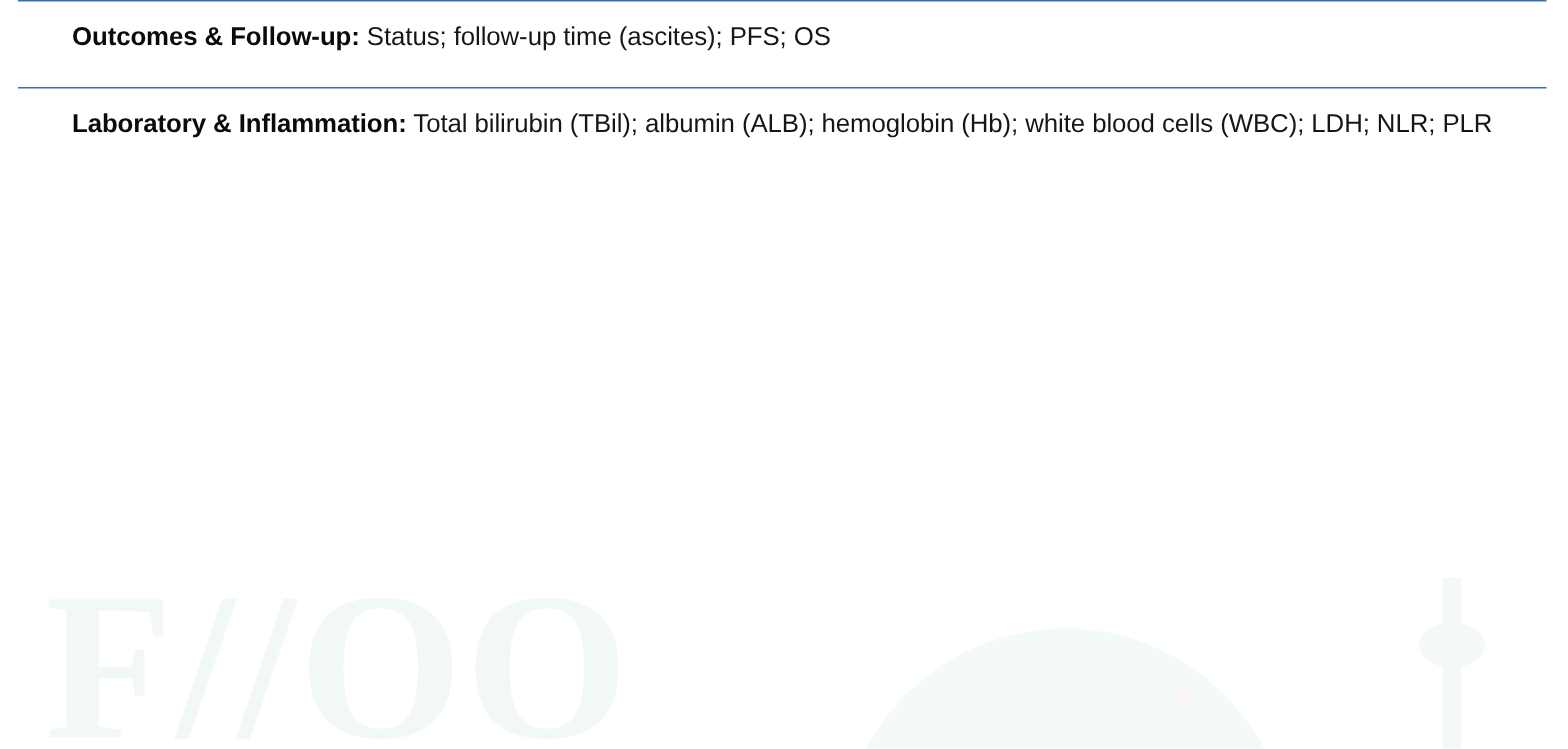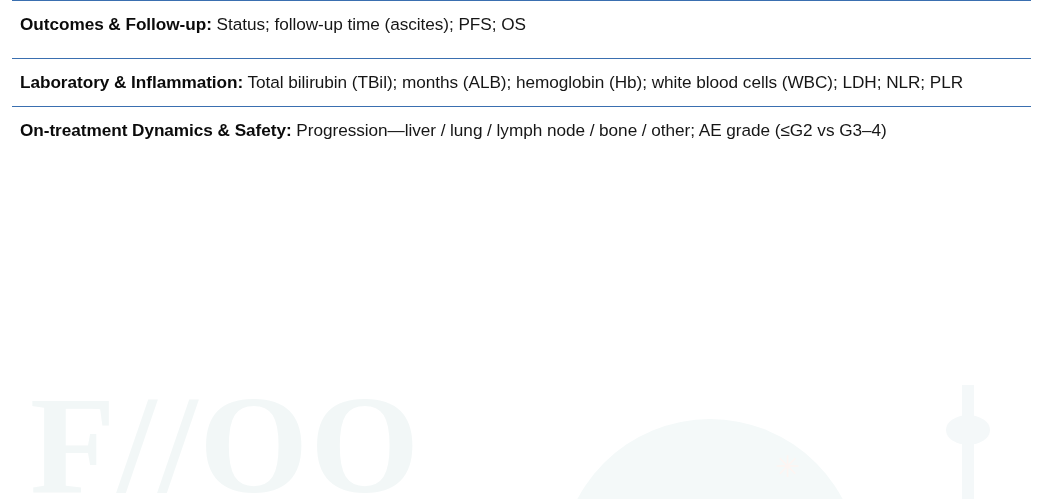--- a/index.html
+++ b/index.html
@@ -95,20 +95,21 @@
   }
   table.domain-table tr.domain-row.tall > td {
     padding-bottom: 21px;
   }
   table.domain-table tr.domain-row.tall2 > td {
     padding-bottom: 12px;
   }
   .dom-label {
     font-weight: bold;
     color: #0b0b0b;
+    margin-left: 28px;
   }
   .dom-items {
     font-weight: normal;
     color: #161616;
   }
 </style>
 </head>
 <body>
 
 <div id="watermark-layer">
@@ -119,20 +120,17 @@
 
 </div>
 
 <div class="table-wrap">
   <table class="domain-table">
     <tbody>
       <tr class="domain-row tall">
         <td><span class="dom-label">Outcomes &amp; Follow-up:</span> <span class="dom-items">Status; follow-up time (ascites); PFS; OS</span></td>
       </tr>
       <tr class="domain-row">
-        <td><span class="dom-label">Laboratory &amp; Inflammation:</span> <span class="dom-items">Total bilirubin (TBil); months (ALB); hemoglobin (Hb); white blood cells (WBC); LDH; NLR; PLR</span></td>
-      </tr>
-      <tr class="domain-row">
-        <td><span class="dom-label">On-treatment Dynamics &amp; Safety:</span> <span class="dom-items">Progression—liver / lung / lymph node / bone / other; AE grade (≤G2 vs G3–4)</span></td>
+        <td><span class="dom-label">Laboratory &amp; Inflammation:</span> <span class="dom-items">Total bilirubin (TBil); albumin (ALB); hemoglobin (Hb); white blood cells (WBC); LDH; NLR; PLR</span></td>
       </tr>
     </tbody>
   </table>
 </div>
 
 </body></html>

